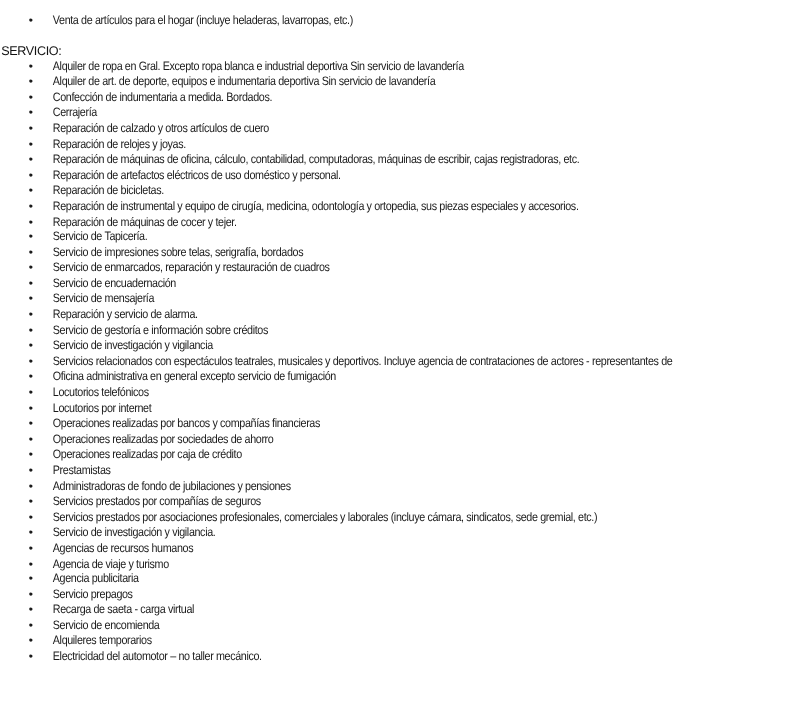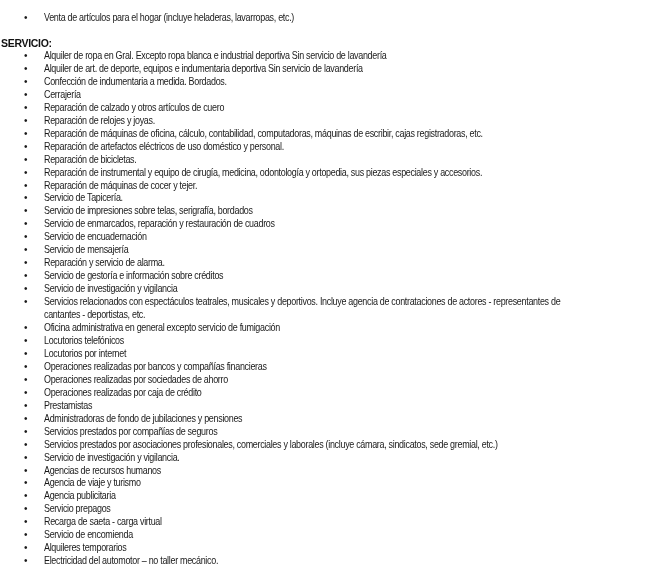--- a/index.html
+++ b/index.html
@@ -27,21 +27,21 @@
       margin: 0;
       padding: 0;
       position: absolute;
       top: 12px;
       left: 0;
     }
     .section-title {
       position: absolute;
       top: 37px;
       left: 1px;
-      font-weight: bold;
+      font-weight: normal;
       font-size: 10.5px;
       letter-spacing: -0.3px;
       margin: 0;
       color: #111;
     }
     .svc-list {
       list-style: none;
       margin: 0;
       padding: 0;
       position: absolute;
@@ -102,21 +102,20 @@
       <li class="item"><span class="bullet">•</span><span class="txt">Reparación de máquinas de cocer y tejer.</span></li>
       <li class="item"><span class="bullet">•</span><span class="txt">Servicio de Tapicería.</span></li>
       <li class="item"><span class="bullet">•</span><span class="txt">Servicio de impresiones sobre telas, serigrafía, bordados</span></li>
       <li class="item"><span class="bullet">•</span><span class="txt">Servicio de enmarcados, reparación y restauración de cuadros</span></li>
       <li class="item"><span class="bullet">•</span><span class="txt">Servicio de encuadernación</span></li>
       <li class="item"><span class="bullet">•</span><span class="txt">Servicio de mensajería</span></li>
       <li class="item"><span class="bullet">•</span><span class="txt">Reparación y servicio de alarma.</span></li>
       <li class="item"><span class="bullet">•</span><span class="txt">Servicio de gestoría e información sobre créditos</span></li>
       <li class="item"><span class="bullet">•</span><span class="txt">Servicio de investigación y vigilancia</span></li>
       <li class="item"><span class="bullet">•</span><span class="txt">Servicios relacionados con espectáculos teatrales, musicales y deportivos. Incluye agencia de contrataciones de actores - representantes de</span></li>
-      <li class="item"><span class="txt">cantantes - deportistas, etc.</span></li>
       <li class="item"><span class="bullet">•</span><span class="txt">Oficina administrativa en general excepto servicio de fumigación</span></li>
       <li class="item"><span class="bullet">•</span><span class="txt">Locutorios telefónicos</span></li>
       <li class="item"><span class="bullet">•</span><span class="txt">Locutorios por internet</span></li>
       <li class="item"><span class="bullet">•</span><span class="txt">Operaciones realizadas por bancos y compañías financieras</span></li>
       <li class="item"><span class="bullet">•</span><span class="txt">Operaciones realizadas por sociedades de ahorro</span></li>
       <li class="item"><span class="bullet">•</span><span class="txt">Operaciones realizadas por caja de crédito</span></li>
       <li class="item"><span class="bullet">•</span><span class="txt">Prestamistas</span></li>
       <li class="item"><span class="bullet">•</span><span class="txt">Administradoras de fondo de jubilaciones y pensiones</span></li>
       <li class="item"><span class="bullet">•</span><span class="txt">Servicios prestados por compañías de seguros</span></li>
       <li class="item"><span class="bullet">•</span><span class="txt">Servicios prestados por asociaciones profesionales, comerciales y laborales (incluye cámara, sindicatos, sede gremial, etc.)</span></li>

